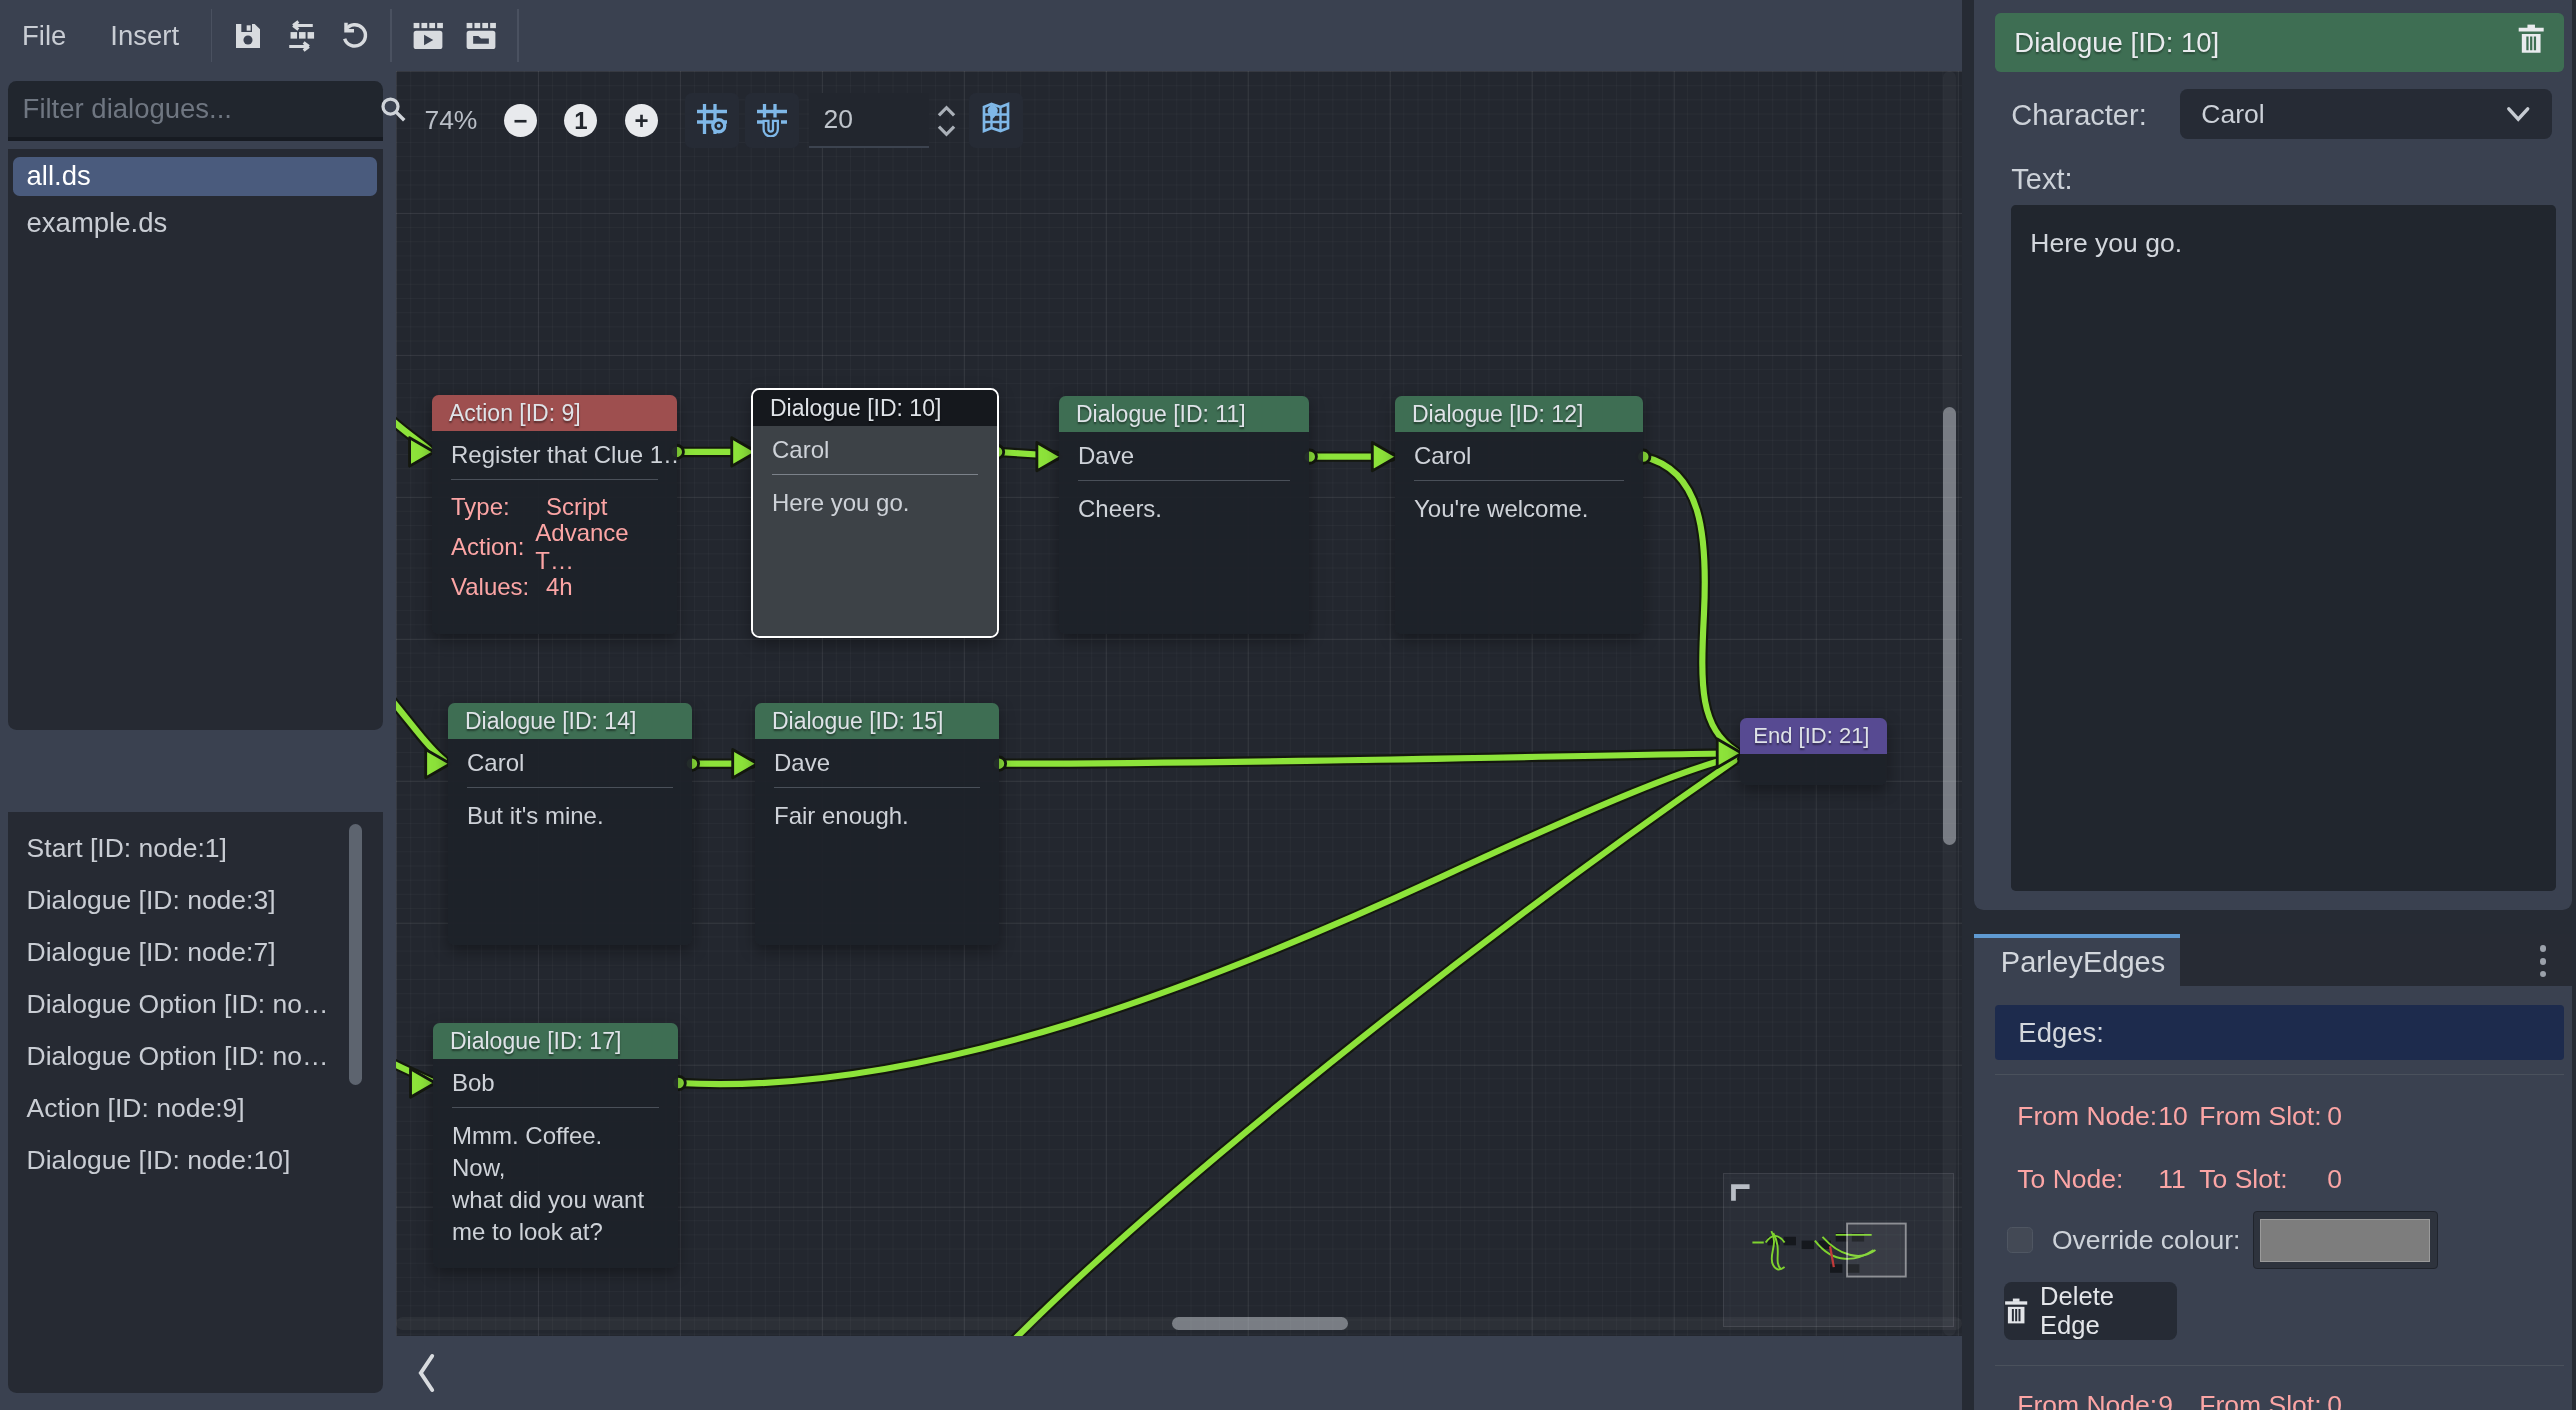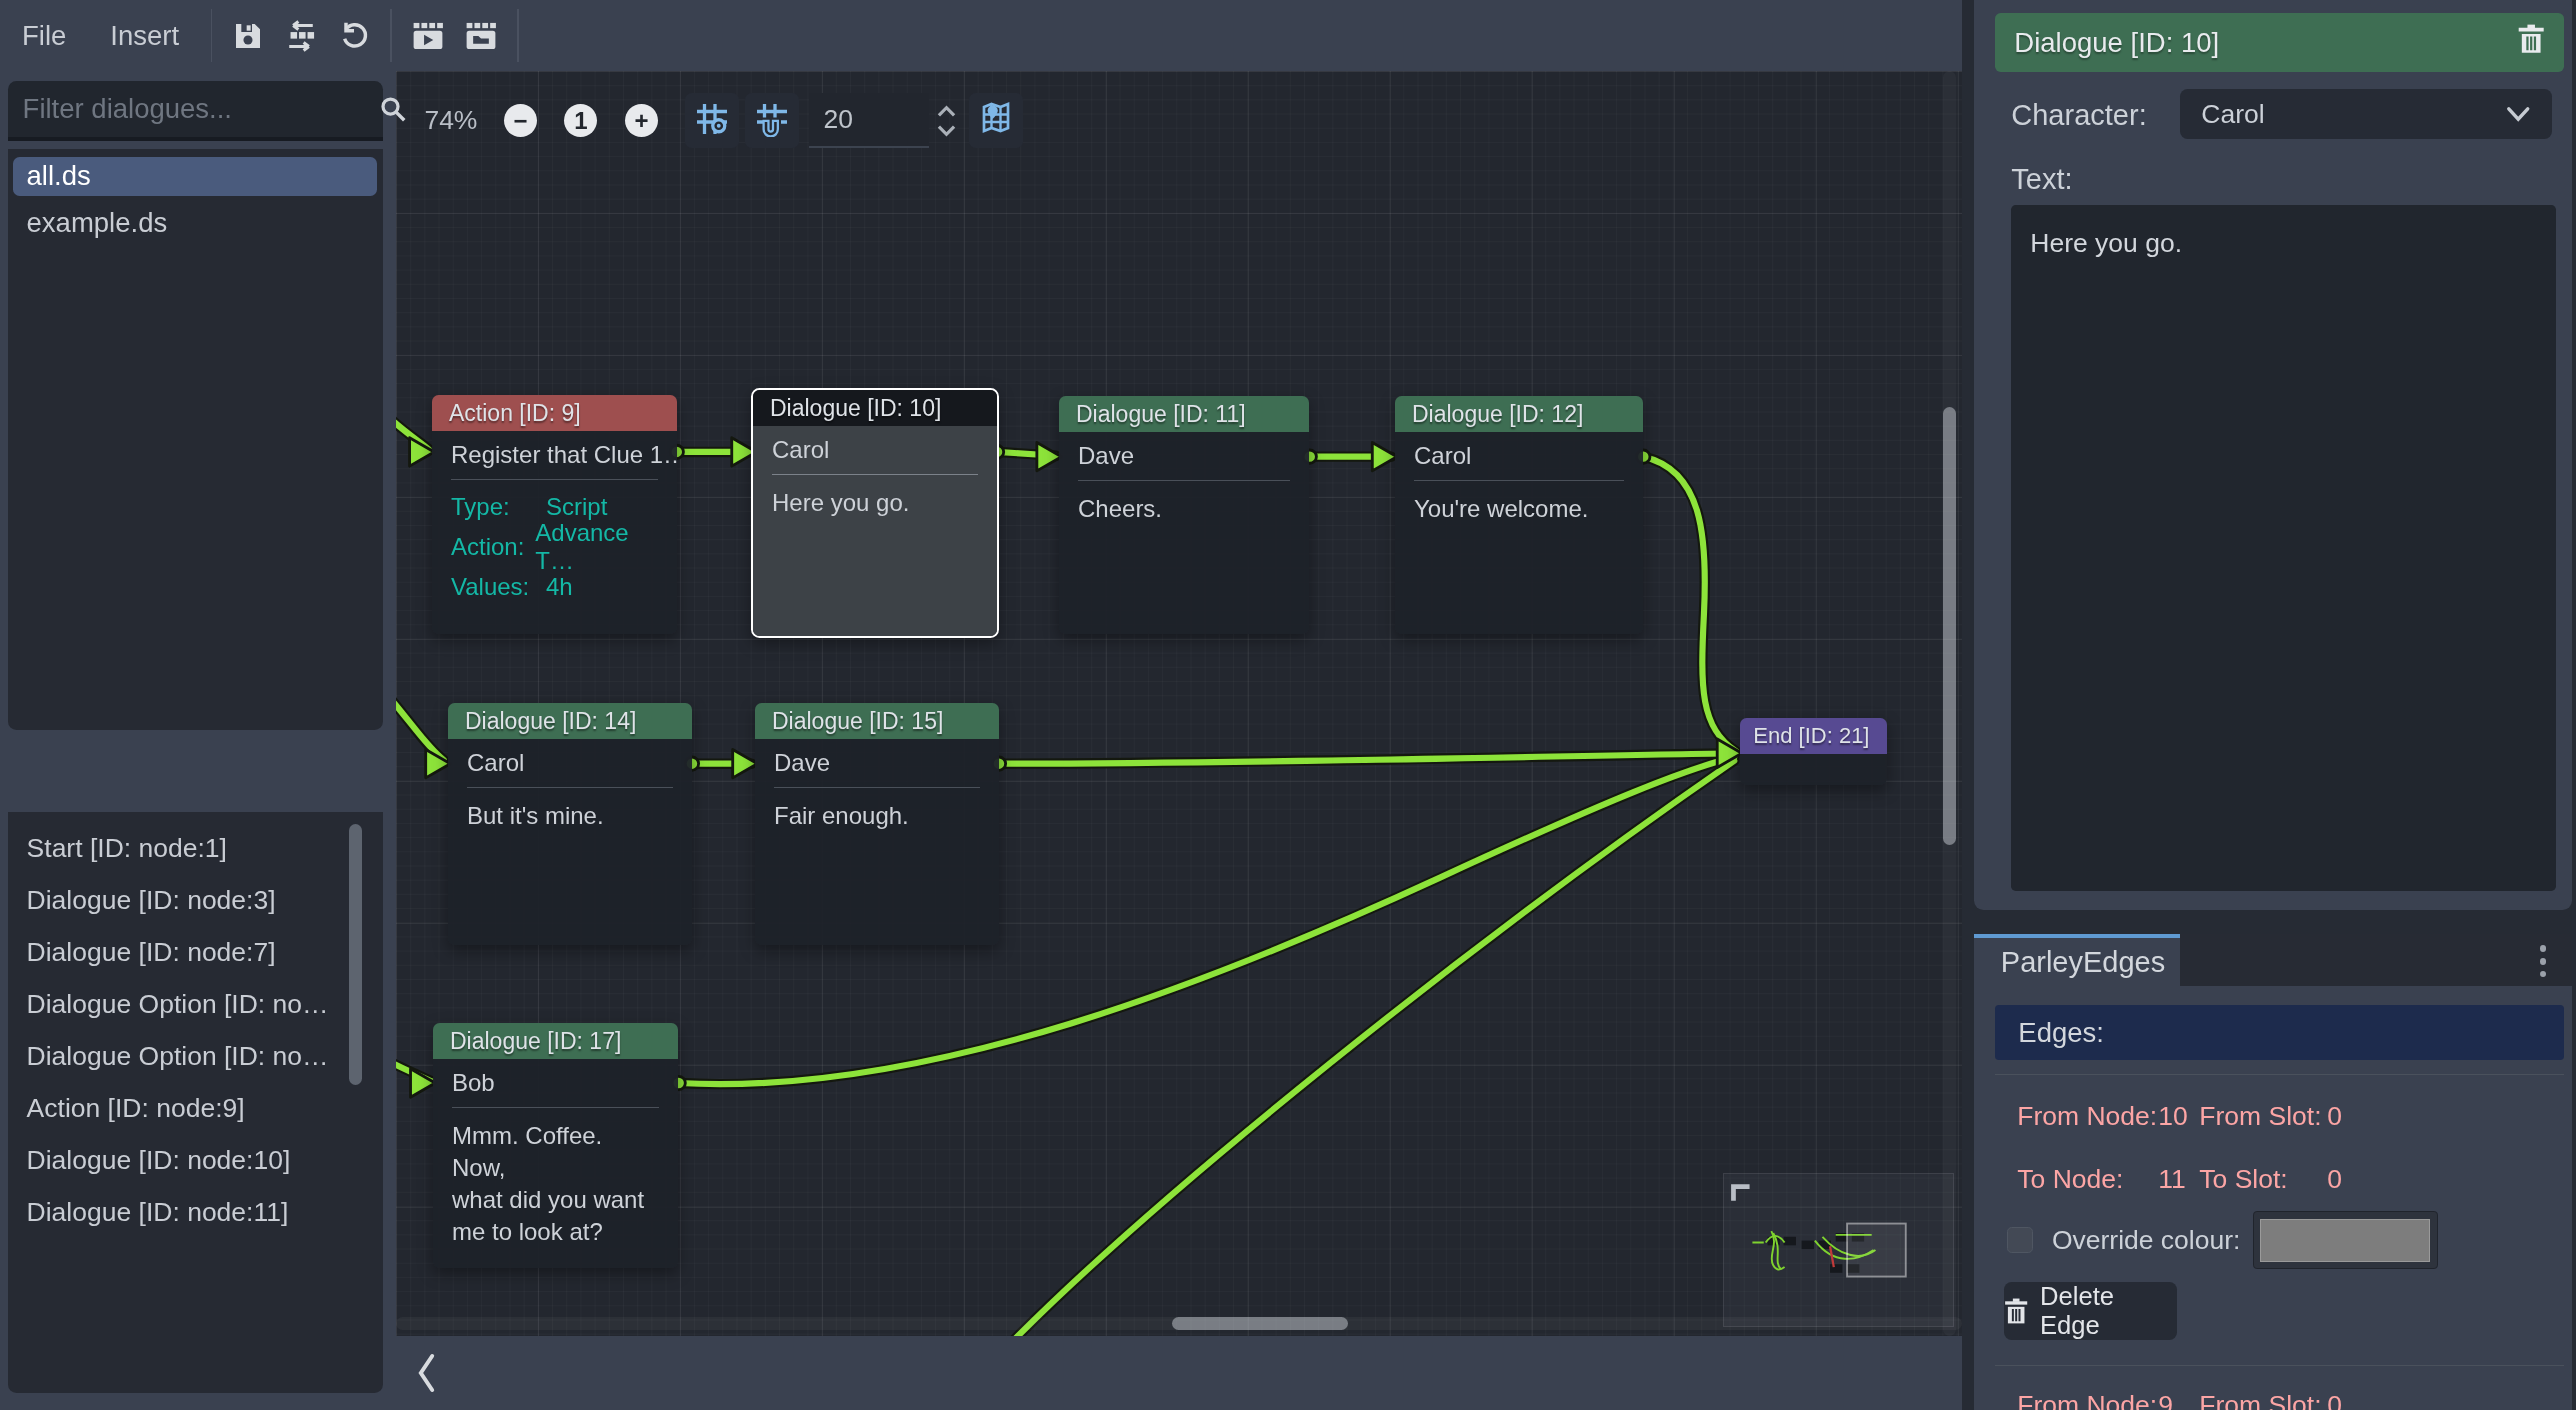--- a/index.html
+++ b/index.html
@@ -72,21 +72,21 @@
   .t-dialogue { background:#3e6e53; }
   .t-end { background:#574a92; }
   .gnode-body { background:rgba(30,34,41,0.95); position:absolute; top:36px; left:0; right:0; bottom:0; }
   .gnode.selected { border:2.8px solid #ffffff; border-radius:8.5px; z-index:12; }
   .gnode.selected .gnode-title { background:#15181d; }
   .gnode.selected .gnode-body { background:#3d4247; top:36px; }
   .grow1 { height:48px; display:flex; align-items:center; padding:0 19px; font-size:24px; color:#ced2d8; white-space:nowrap; }
   .gsep { border-top:1.9px solid #4a5059; margin:0 19px; }
   .gnode.selected .gsep { border-top-color:#7c828a; }
   .gtext { padding:12.3px 19px 0 19px; font-size:24px; line-height:32px; color:#ced2d8; white-space:pre-line; }
-  .gkv { display:flex; padding:0 19px; font-size:24px; color:#14b8a6; height:40px; align-items:center; }
+  .gkv { display:flex; padding:0 19px; font-size:24px; color:#fca5a5; height:40px; align-items:center; }
   .gkv .k { width:95px; }
   .gkv:first-of-type { margin-top:4.7px; }
   
   .minimap {
     position:absolute; left:1327px; top:1102px; width:231px; height:154px;
     background:rgba(130,140,158,0.08); border:0.9px solid rgba(255,255,255,0.09); z-index:25;
   }
   
   .canvas-vtrack { position:absolute; right:5.7px; top:0; width:13.3px; height:100%; background:rgba(255,255,255,0.04); border-radius:6.6px; z-index:28; }
   .canvas-vthumb { position:absolute; left:0; top:336px; width:13.3px; height:438px; background:rgba(216,220,226,0.45); border-radius:6.6px; }
@@ -222,21 +222,20 @@
   </div>
 
   <div class="list-panel" style="top:741px; height:581px; padding-top:10.4px;">
     <div class="node-item">Start [ID: node:1]</div>
     <div class="node-item">Dialogue [ID: node:3]</div>
     <div class="node-item">Dialogue [ID: node:7]</div>
     <div class="node-item">Dialogue Option [ID: no…</div>
     <div class="node-item">Dialogue Option [ID: no…</div>
     <div class="node-item">Action [ID: node:9]</div>
     <div class="node-item">Dialogue [ID: node:10]</div>
-    <div class="node-item">Dialogue [ID: node:11]</div>
     <div class="vscroll" style="height:261px;"></div>
   </div>
 </div>
 
 <div class="canvas">
 
   <div class="graph-toolbar">
     <span class="zoom-label">74%</span>
     <div class="circle-btn">
         <span>−</span>

